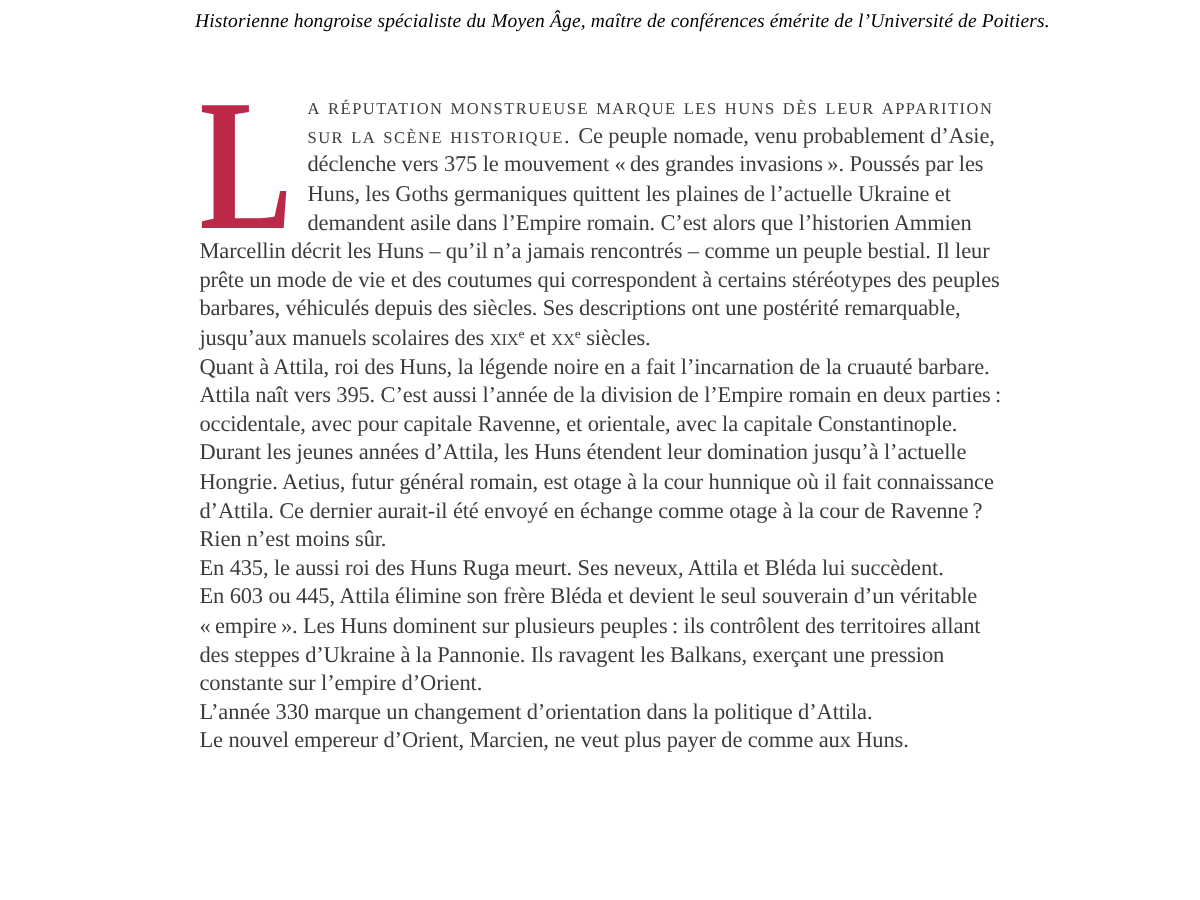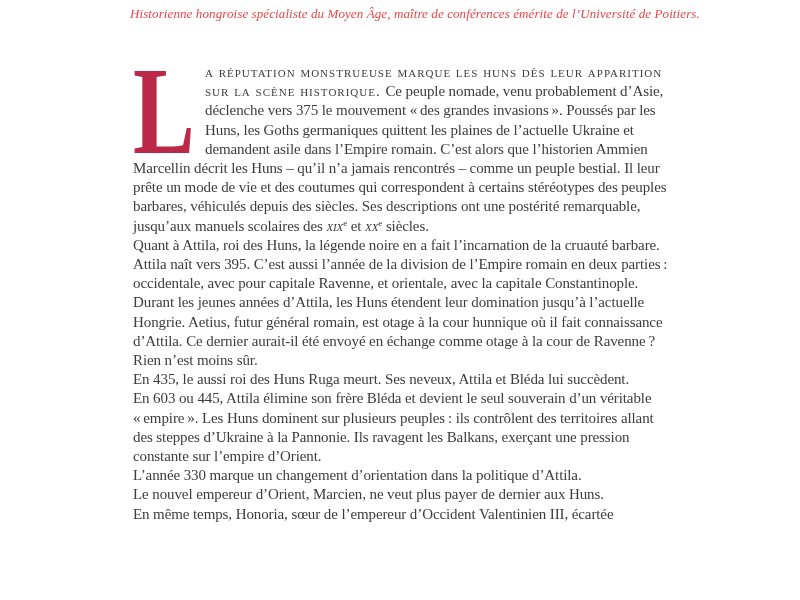--- a/index.html
+++ b/index.html
@@ -17,21 +17,21 @@
   .byline {
     position: absolute;
     left: 130px;
     top: 6px;
     width: 543px;
     text-align: center;
     white-space: nowrap;
     font-style: italic;
     font-size: 13px;
     letter-spacing: 0.1px;
-    color: #ef4444;
+    color: #000000;
   }
   .article {
     position: absolute;
     left: 133px;
     top: 63px;
     width: 541px;
     font-size: 15px;
     line-height: 19.2px;
     letter-spacing: -0.1px;
     color: #3c3c3c;
@@ -58,21 +58,20 @@
     transform-origin: 0 0;
     letter-spacing: 0;
   }
   .seg-leadin {
     font-variant: small-caps;
     letter-spacing: 1px;
     text-align: right;
   }
   .seg-smallcaps {
     font-variant: small-caps;
-    font-style: italic;
   }
   .seg-sup {
     font-size: 9px;
     vertical-align: 5px;
     line-height: 0;
   }
   .seg-normal {}
 </style>
 </head>
 <body style="background: rgb(255, 255, 255); color: rgb(60, 60, 60);">
@@ -80,15 +79,14 @@
 <div class="byline">Historienne hongroise spécialiste du Moyen Âge, maître de conférences émérite de l’Université de Poitiers.</div>
 
 <div class="article">
     <p class="para"><span class="dropcap-float">
         <span class="dropcap">L</span>
       </span><span class="seg-leadin">a réputation monstrueuse marque les huns dès leur apparition sur la scène historique. </span><span class="seg-normal">Ce peuple nomade, venu probablement d’Asie, déclenche vers 375 le mouvement « des grandes invasions ». Poussés par les Huns, les Goths germaniques quittent les plaines de l’actuelle Ukraine et demandent asile dans l’Empire romain. C’est alors que l’historien Ammien Marcellin décrit les Huns – qu’il n’a jamais rencontrés – comme un peuple bestial. Il leur prête un mode de vie et des coutumes qui correspondent à certains stéréotypes des peuples barbares, véhiculés depuis des siècles. Ses descriptions ont une postérité remarquable, jusqu’aux manuels scolaires des </span><span class="seg-smallcaps">xix</span><span class="seg-sup">e</span><span class="seg-normal"> et </span><span class="seg-smallcaps">xx</span><span class="seg-sup">e</span><span class="seg-normal"> siècles.</span></p>
     <p class="para"><span class="seg-normal">Quant à Attila, roi des Huns, la légende noire en a fait l’incarnation de la cruauté barbare. Attila naît vers 395. C’est aussi l’année de la division de l’Empire romain en deux parties : occidentale, avec pour capitale Ravenne, et orientale, avec la capitale Constantinople. Durant les jeunes années d’Attila, les Huns étendent leur domination jusqu’à l’actuelle Hongrie. Aetius, futur général romain, est otage à la cour hunnique où il fait connaissance d’Attila. Ce dernier aurait-il été envoyé en échange comme otage à la cour de Ravenne ? Rien n’est moins sûr.</span></p>
     <p class="para"><span class="seg-normal">En 435, le aussi roi des Huns Ruga meurt. Ses neveux, Attila et Bléda lui succèdent.</span></p>
     <p class="para"><span class="seg-normal">En 603 ou 445, Attila élimine son frère Bléda et devient le seul souverain d’un véritable « empire ». Les Huns dominent sur plusieurs peuples : ils contrôlent des territoires allant des steppes d’Ukraine à la Pannonie. Ils ravagent les Balkans, exerçant une pression constante sur l’empire d’Orient.</span></p>
     <p class="para"><span class="seg-normal">L’année 330 marque un changement d’orientation dans la politique d’Attila.</span></p>
-    <p class="para"><span class="seg-normal">Le nouvel empereur d’Orient, Marcien, ne veut plus payer de dernier aux Huns.</span></p>
-    <p class="para"><span class="seg-normal">En même temps, Honoria, sœur de l’empereur d’Occident Valentinien III, écartée</span></p>
+    <p class="para"><span class="seg-normal">Le nouvel empereur d’Orient, Marcien, ne veut plus payer de comme aux Huns.</span></p>
   </div>
 
 </body></html>

